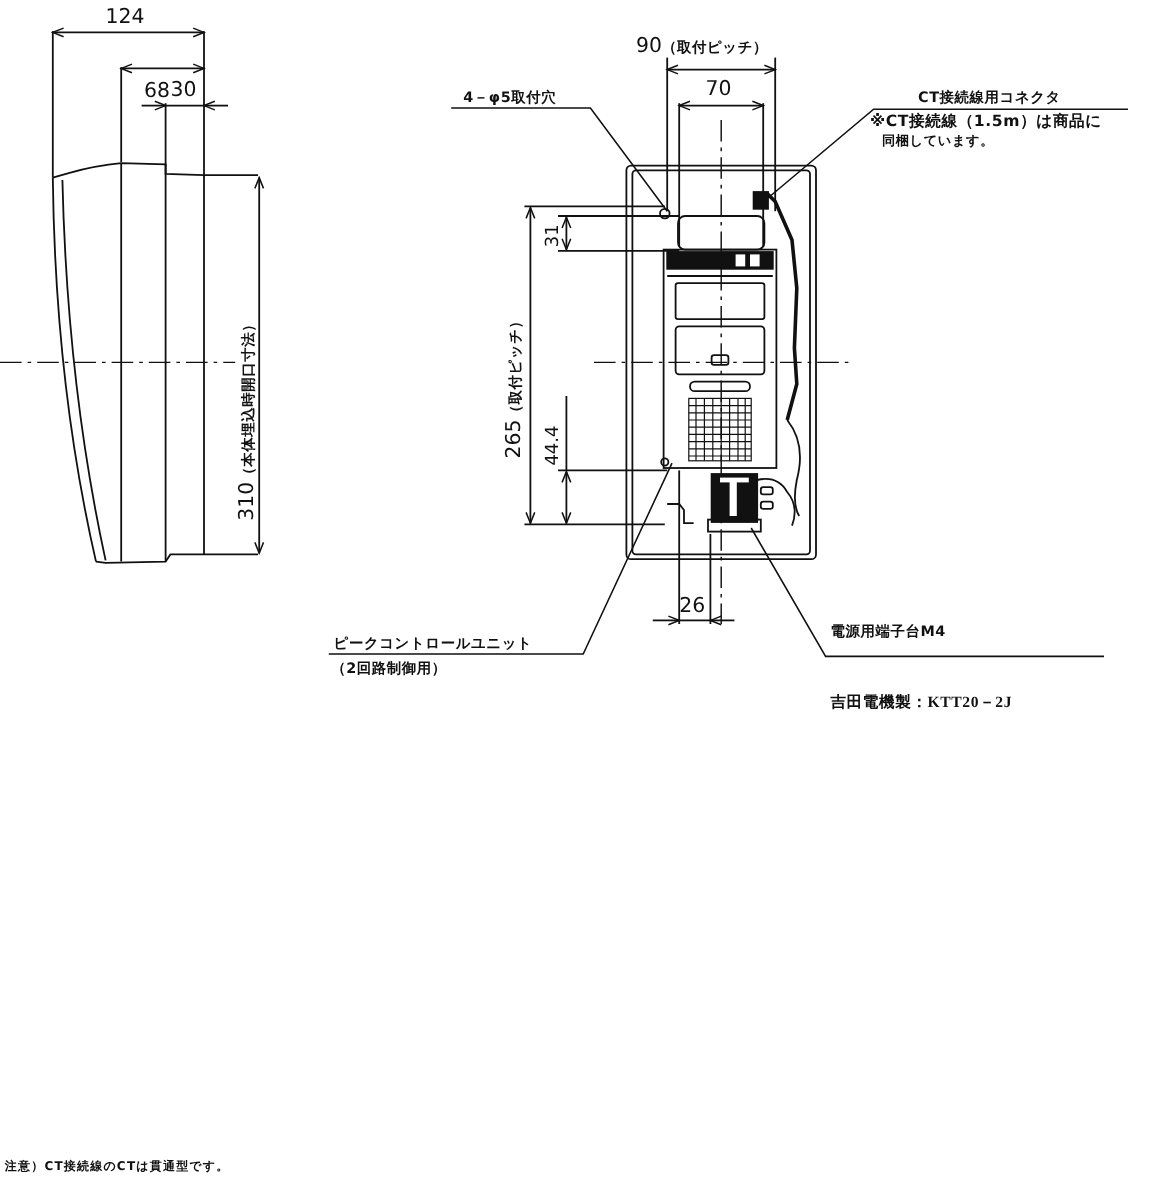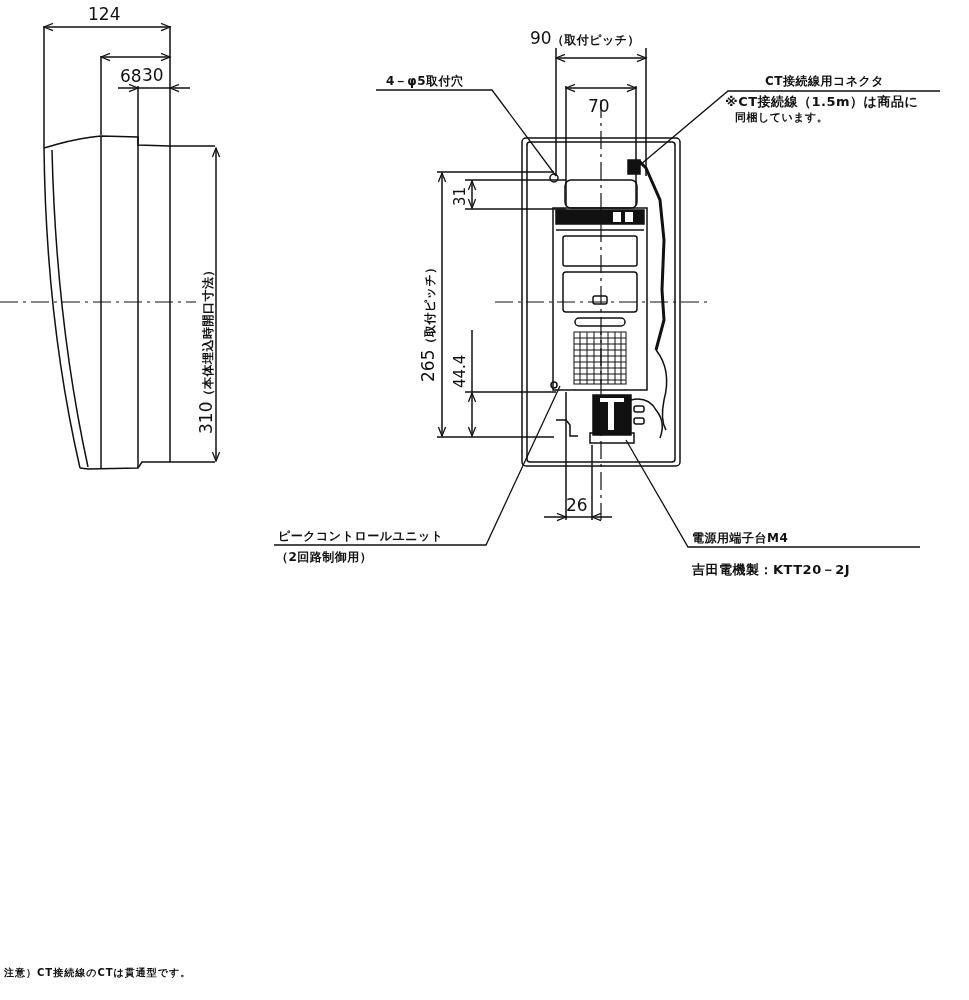--- a/index.html
+++ b/index.html
@@ -142,30 +142,30 @@
 <div class="lbl dim" style="left:88px;top:6px;">124</div>
 <div class="lbl dim" style="left:120px;top:36px;margin-top:32px;">68</div>
 <div class="lbl dim" style="left:142px;top:67px;">30</div>
 <div class="lbl vert" style="left:198px;top:434px;">
   <span class="dim">310</span><span class="jp">（本体埋込時開口寸法）</span>
 </div>
 
 <div class="lbl" style="left:530px;top:30px;">
   <span class="dim">90</span><span class="jp">（取付ピッチ）</span>
 </div>
-<div class="lbl dim" style="left:588px;top:66px;margin-top:32px;">70</div>
+<div class="lbl dim" style="left:588px;top:66px;">70</div>
 <div class="lbl vert" style="left:420px;top:382px;">
   <span class="dim">265</span><span class="jp">（取付ピッチ）</span>
 </div>
 <div class="lbl dim vert" style="left:453px;top:206px;font-size:15px;">31</div>
 <div class="lbl dim vert" style="left:453px;top:388px;font-size:15px;">44.4</div>
 <div class="lbl dim" style="left:566px;top:497px;">26</div>
 
 <div class="lbl jp" style="left:386px;top:75px;">4－φ5取付穴</div>
 <div class="lbl jp" style="left:765px;top:75px;">CT接続線用コネクタ</div>
 <div class="lbl jp" style="left:725px;top:95px;font-size:13px;text-align:center;">※CT接続線（1.5m）は商品に</div>
 <div class="lbl jp" style="left:735px;top:112px;font-size:11px;">同梱しています。</div>
 <div class="lbl jp" style="left:278px;top:530px;text-align:right;">ピークコントロールユニット</div>
 <div class="lbl jp" style="left:276px;top:551px;">（2回路制御用）</div>
-<div class="lbl jp" style="left:692px;top:532px;">電源用端子台M4</div>
-<div class="lbl jp" style="left:692px;top:563px;font-size:13px;">吉田電機製：KTT20－2J</div>
+<div class="lbl jp" style="left:692px;top:520px;">電源用端子台M4</div>
+<div class="lbl jp" style="left:692px;top:578px;font-size:13px;font-family:Liberation Serif, serif;">吉田電機製：KTT20－2J</div>
 
 <div class="lbl note" style="left:4px;top:968px;">注意）CT接続線のCTは貫通型です。</div>
 
 </body></html>

